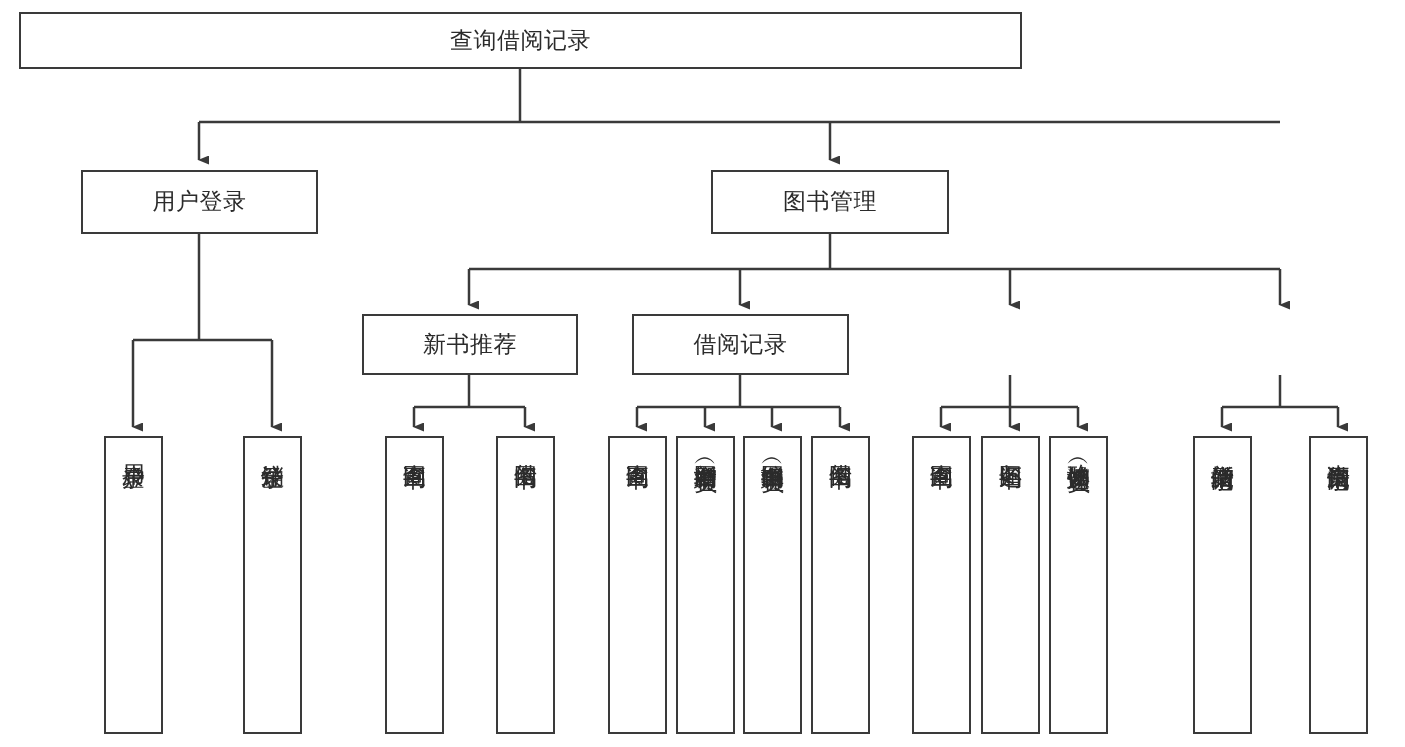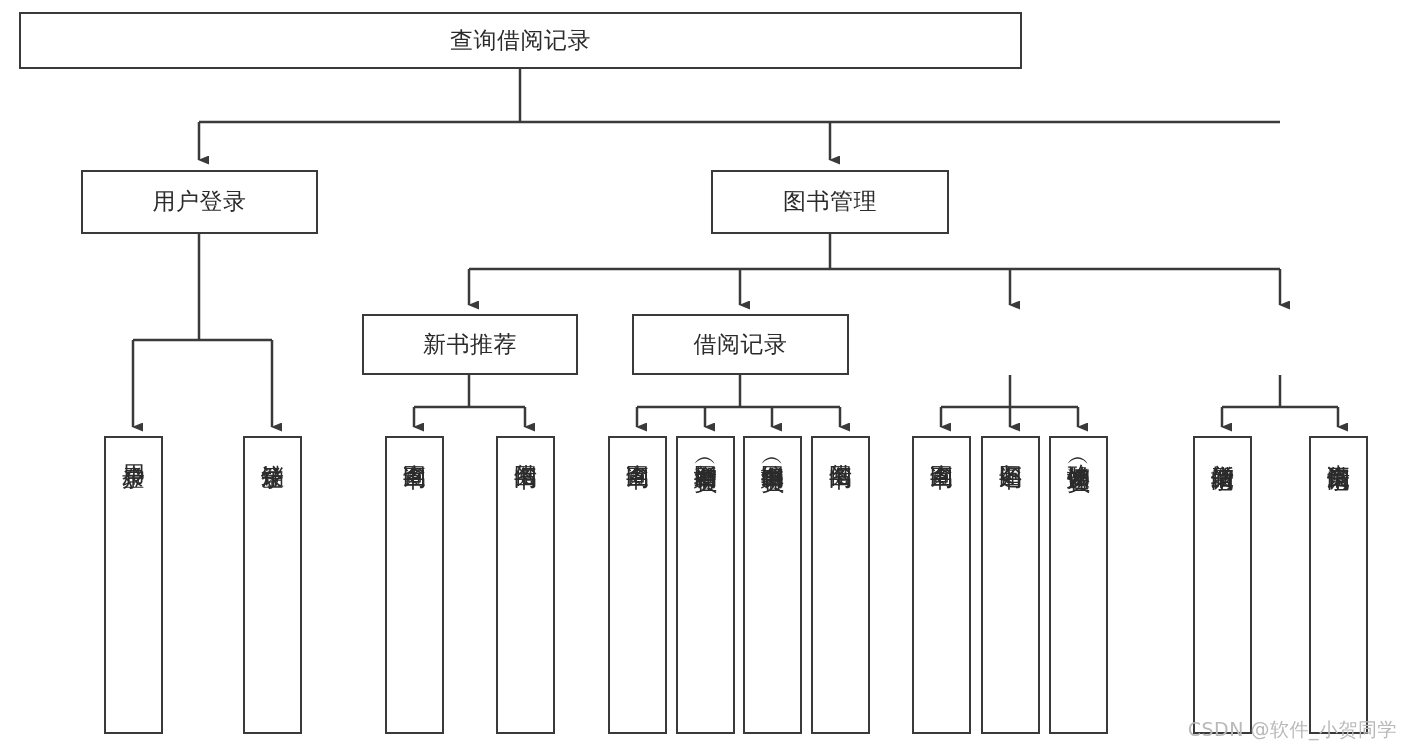--- a/index.html
+++ b/index.html
@@ -145,15 +145,14 @@
   <div class="node vert" style="left:912px; top:436px; width:59px; height:298px;">查询图书</div>
 
   <div class="node vert" style="left:981px; top:436px; width:59px; height:298px;">归还图书</div>
 
   <div class="node vert" style="left:1049px; top:436px; width:59px; height:298px;">确认归还（管理员）</div>
 
   <div class="node vert" style="left:1193px; top:436px; width:59px; height:298px;">新增借阅记录</div>
 
   <div class="node vert" style="left:1309px; top:436px; width:59px; height:298px;">查询借阅记录</div>
 
-  <div class="watermark">CSDN @软件_小贺同学</div>
 
 </div>
 
 </body></html>

